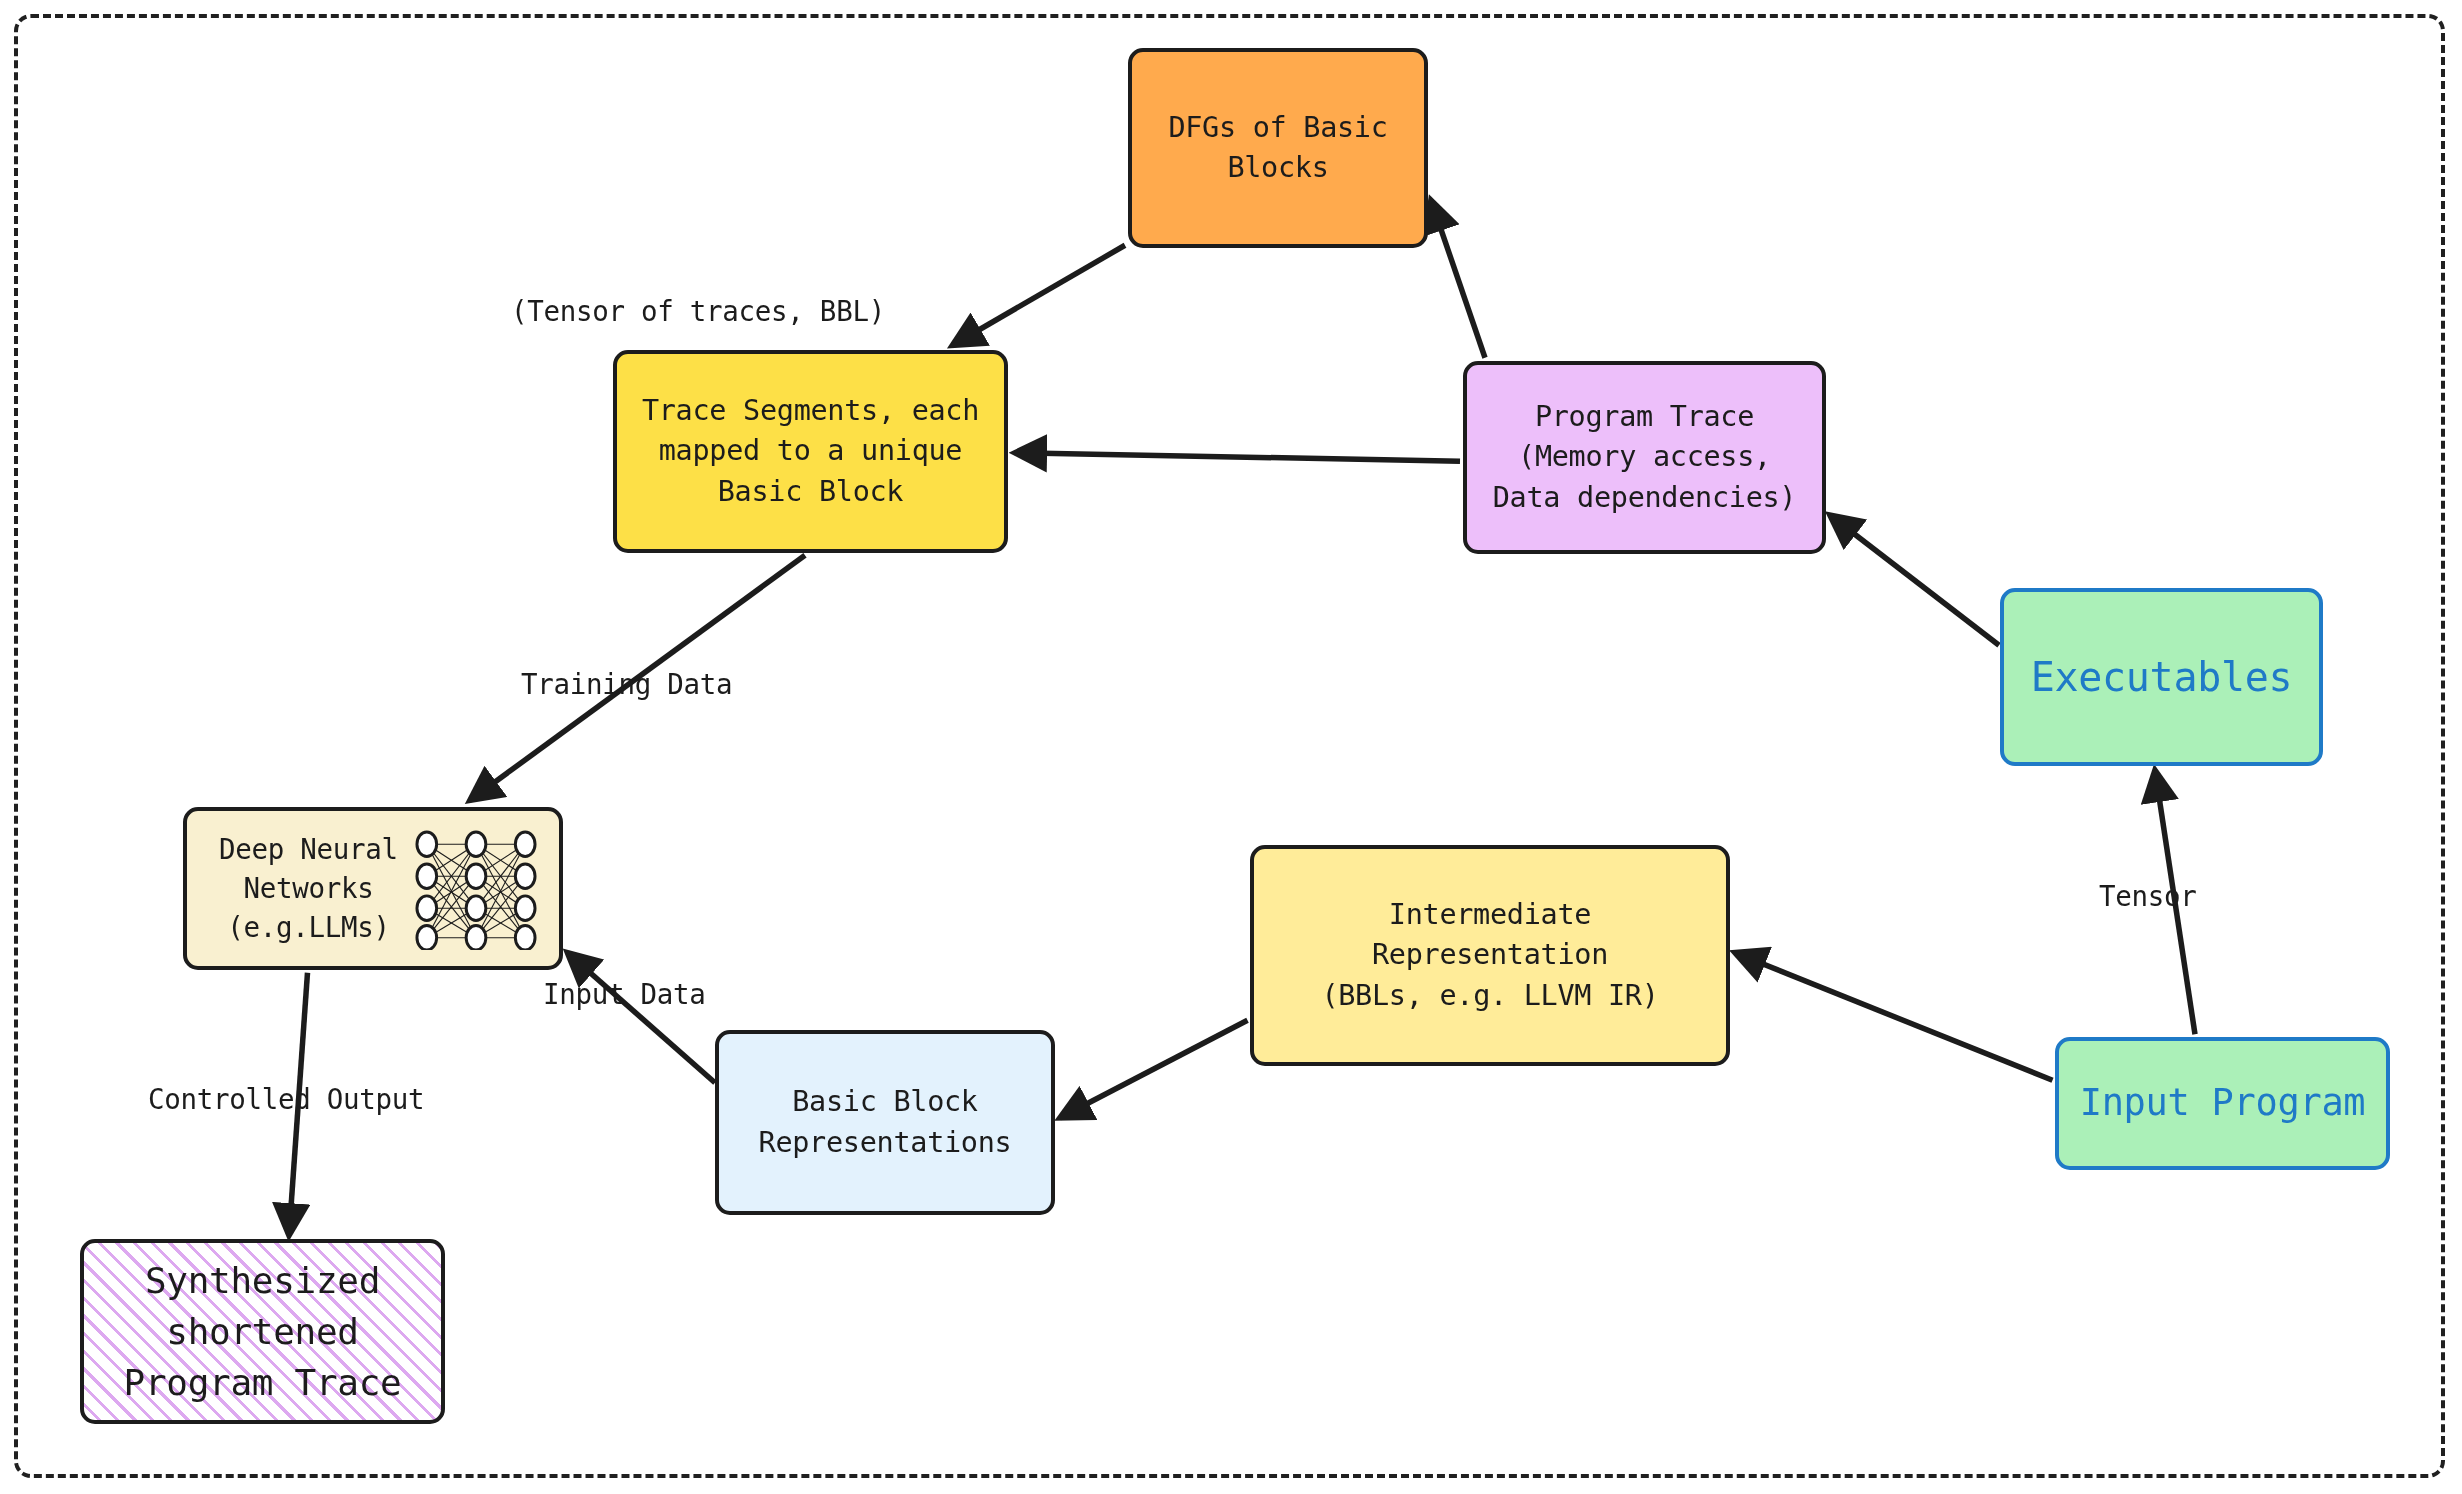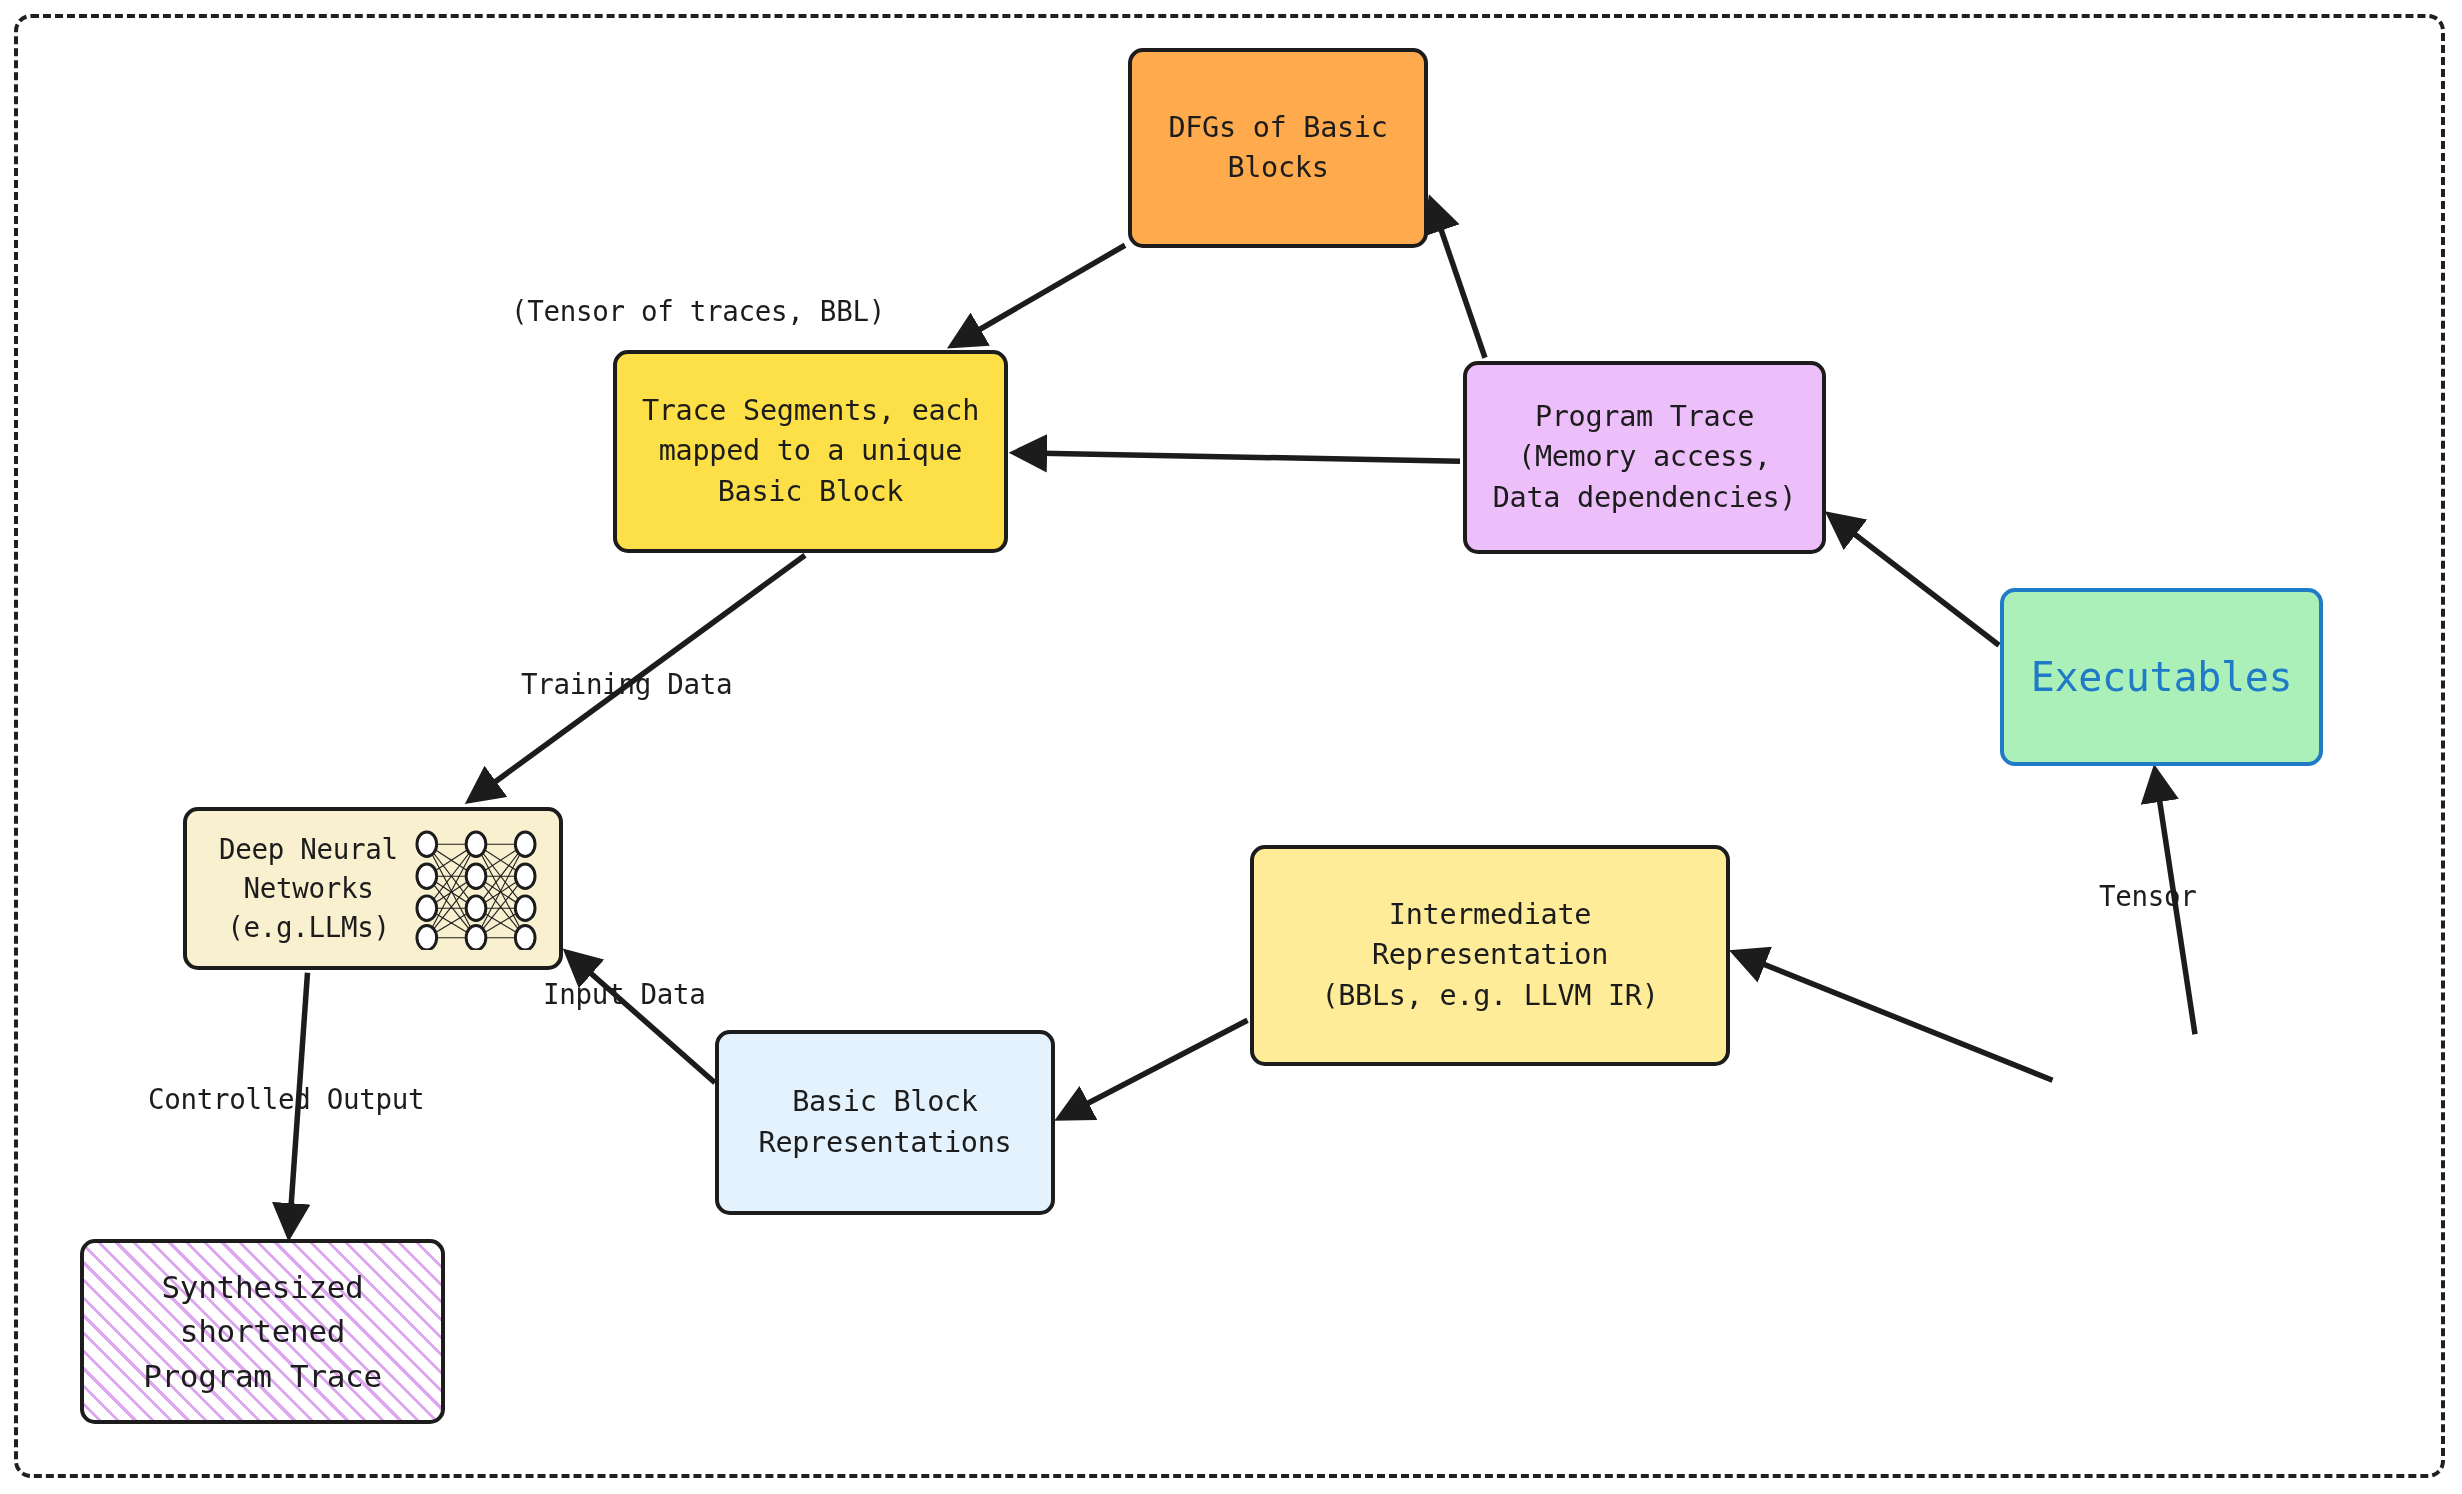--- a/index.html
+++ b/index.html
@@ -52,21 +52,21 @@
 
   #node-dfg      { left: 1128px; top: 48px;   width: 300px;  height: 200px;  background: #FFAA4D; font-size: 28.5px; }
   #node-trace-seg{ left: 613px; top: 350px;  width: 395px;  height: 203px;  background: #fde047; font-size: 28.5px; }
   #node-prog-trc { left: 1463px; top: 361px;  width: 363px;  height: 193px;  background: #EDBFFA; font-size: 28.5px; }
   #node-exec     { left: 2000px; top: 588px; width: 323px;  height: 178px;  background: #ABF0B8; font-size: 40px; }
   #node-dnn      { left: 183px;  top: 807px; width: 380px;  height: 163px;  background: #F9F0D0; font-size: 27.5px;
                    justify-content: flex-start; padding-left: 32px; }
   #node-ir       { left: 1250px; top: 845px; width: 480px;  height: 221px;  background: #FFEC99; font-size: 28.5px; }
   #node-bbr      { left: 715px; top: 1030px; width: 340px;  height: 185px;  background: #E3F2FD; font-size: 28.5px; }
   #node-inprog   { left: 2055px; top: 1037px; width: 335px;  height: 133px;  background: #ABF0B8; font-size: 37px; }
-  #node-synth    { left: 80px;  top: 1239px; width: 365px;  height: 185px;  font-size: 31px;
+  #node-synth    { left: 80px;  top: 1239px; width: 365px;  height: 185px;  font-size: 36px;
                    background:
                      repeating-linear-gradient(45deg,
                        #ffffff 0px, #ffffff 9.5px,
                        #DDA8F0 9.5px, #DDA8F0 12.5px); }
 
   .nn-figure { display:block; width: 150px; height: 123px; flex: 0 0 auto; margin-left: 3px; }
 
   .edge-label {
     position: absolute;
     color: #1c1c1c;
@@ -198,20 +198,23 @@
     <span class="label">Intermediate
 Representation
 (BBLs, e.g. LLVM IR)</span>
   </div>
 
   <div class="node" id="node-bbr">
     <span class="label">Basic Block
 Representations</span>
   </div>
 
+  <div class="node accent-border" id="node-inprog">
+    <span class="label">Input Program</span>
+  </div>
 
   <div class="node" id="node-synth">
     <span class="label">Synthesized
 shortened
 Program Trace</span>
   </div>
 
   <div class="edge-label" id="lbl-tensor">(Tensor of traces, BBL)</div>
   <div class="edge-label" id="lbl-training">Training Data</div>
   <div class="edge-label" id="lbl-input">Input Data</div>

